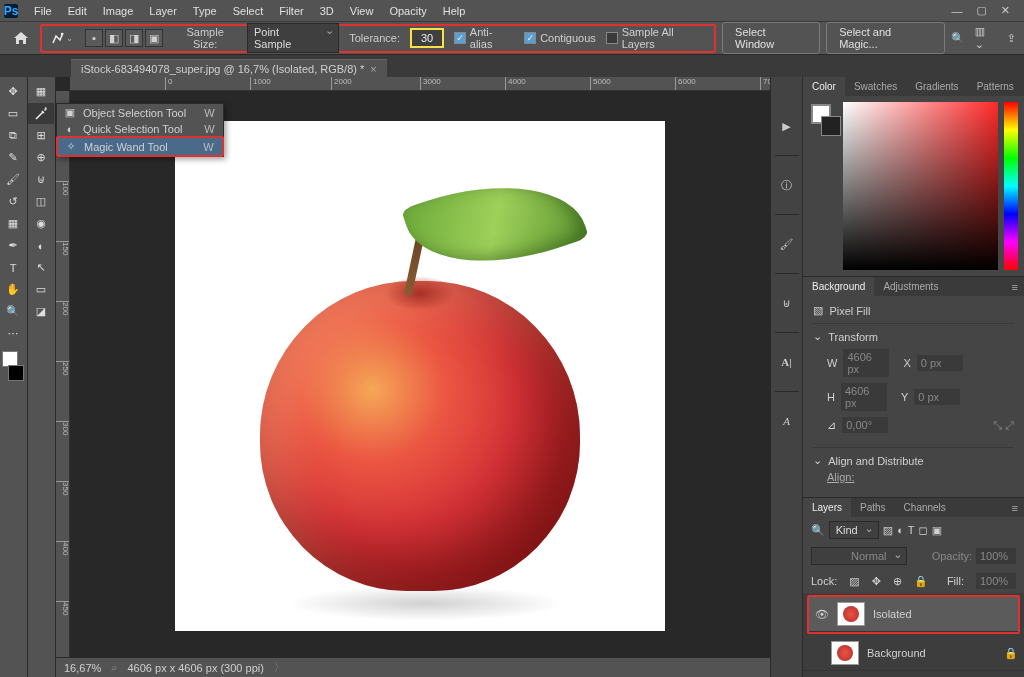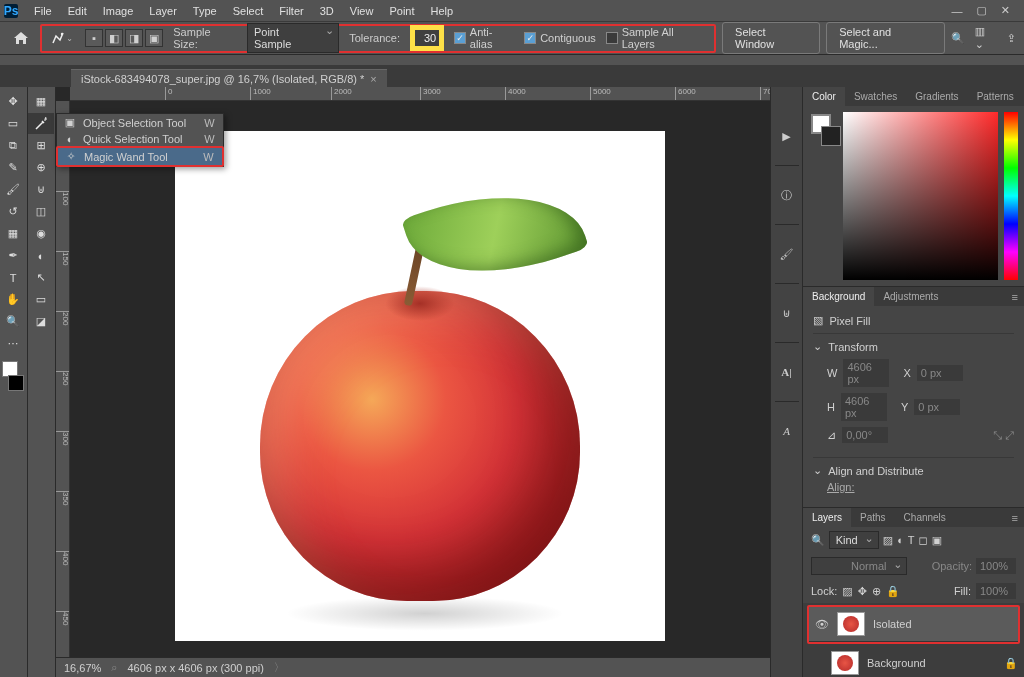--- a/index.html
+++ b/index.html
@@ -12,32 +12,32 @@
   .wincontrols { margin-left: auto; display: flex; gap: 14px; align-items:center; padding-right:10px;}
   .wincontrols span { color:#ccc; cursor:default;}
   
   
   .options-bar { height: 33px; background: #535353; display: flex; align-items: center; padding: 0 8px; gap: 6px; border-bottom: 1px solid #2a2a2a; }
   .home-icon { width:26px; height:22px; display:flex;align-items:center;justify-content:center;}
   .opt-highlight { border: 2px solid #e03030; border-radius:2px; display: flex; align-items: center; padding: 1px 6px; height:29px; gap:10px;}
   .tool-chip { width:28px;height:22px;display:flex;align-items:center;justify-content:center;}
   .sel-mode { display:flex; gap:2px;}
   .sel-mode div{width:18px;height:18px;border:1px solid #333;background:#5a5a5a;display:flex;align-items:center;justify-content:center;}
-  .opt-label{color:#ccc;}
+  .opt-label{color:#ccc;text-align:center;}
   .dropdown{background:#3f3f3f;border:1px solid #2a2a2a;padding:2px 20px 2px 6px;min-width:80px;position:relative;color:#ddd}
   .dropdown::after{content:"⌄";position:absolute;right:4px;top:0;color:#aaa;}
-  .num-input{background:#3f3f3f;border:5px solid #fde047;padding:2px 9px;width:34px;color:#eee;}
+  .num-input{background:#3f3f3f;border:2px solid #fde047;padding:2px 9px;width:34px;color:#eee;}
   .checkbox{display:flex;align-items:center;gap:4px;}
   .checkbox .box{width:12px;height:12px;background:#3a3a3a;border:1px solid #888;display:flex;align-items:center;justify-content:center;font-size:9px;color:#eee;}
   .chk .box{background:#5a9fd4;}
   .btn-pill{border:1px solid #7a7a7a;border-radius:3px;padding:3px 12px;color:#e0e0e0;}
   .right-icons{margin-left:auto;display:flex;gap:10px;align-items:center;}
 
   
-  .doc-tab-row{height:22px;background:#3a3a3a;display:flex;align-items:flex-end;padding-left:71px;margin-top:10px;}
+  .doc-tab-row{height:22px;background:#3a3a3a;display:flex;align-items:flex-end;padding-left:71px;}
   .doc-tab{background:#535353;border-top:1px solid #666;padding:3px 10px 2px 10px;color:#e8e8e8;font-size:10px;}
   .doc-tab span.close{margin-left:6px;color:#aaa;}
 
   
   .main-row{flex:1;display:flex;min-height:0;}
   
   
   .toolbox{width:28px;background:#535353;display:flex;flex-direction:column;padding-top:4px;gap:1px;border-right:1px solid #2a2a2a;}
   .toolbox2{width:28px;background:#535353;display:flex;flex-direction:column;padding-top:4px;gap:1px;border-right:1px solid #2a2a2a;}
   .tool{width:26px;height:21px;display:flex;align-items:center;justify-content:center;color:#ddd;position:relative;}
@@ -92,21 +92,21 @@
   .color-field::after{content:"";position:absolute;inset:0;background:linear-gradient(to bottom,transparent 0%,#000 100%);}
   .hue-strip{width:14px;background:linear-gradient(#ff0000,#ffff00,#00ff00,#00ffff,#0000ff,#ff00ff,#ff0000);}
   
   
   .prop-body{padding:8px 10px;font-size:10px;color:#ccc;}
   .prop-row{display:flex;align-items:center;gap:6px;margin-bottom:6px;}
   .prop-input{background:#3a3a3a;border:none;padding:2px 4px;width:46px;color:#888;}
   .collapsible{padding:6px 0;border-top:1px solid #383838;margin-top:2px;}
   .collapsible .chead{display:flex;align-items:center;gap:6px;color:#ddd;}
   .layers-controls{padding:4px 8px;display:flex;align-items:center;gap:4px;flex-wrap:wrap;}
-  .layers-controls2{padding:4px 8px;display:flex;align-items:center;gap:5px;color:#888;}
+  .layers-controls2{padding:4px 8px;display:flex;align-items:center;gap:12px;color:#888;}
   .layers-list{flex:1;background:#3d3d3d;min-height:90px;}
   .layer-row{display:flex;align-items:center;padding:5px 6px;gap:8px;border-bottom:1px solid #353535;}
   .layer-row.active{background:#5b5b5b;}
   .layer-row .eye{width:14px;text-align:center;}
   .layer-thumb{width:28px;height:24px;background:#fff;border:1px solid #999;display:flex;align-items:center;justify-content:center;}
   .layer-thumb .mini-apple{width:16px;height:16px;background:radial-gradient(#e85545,#b42a2a);border-radius:50%;}
   .layer-hi{border:2px solid #e03030;margin:2px 4px;border-radius:2px;}
   
   svg{display:block;}
 </style>
@@ -117,21 +117,21 @@
   <div class="ps-logo">Ps</div>
   <div class="menu-item">File</div>
   <div class="menu-item">Edit</div>
   <div class="menu-item">Image</div>
   <div class="menu-item">Layer</div>
   <div class="menu-item">Type</div>
   <div class="menu-item">Select</div>
   <div class="menu-item">Filter</div>
   <div class="menu-item">3D</div>
   <div class="menu-item">View</div>
-  <div class="menu-item">Point</div>
+  <div class="menu-item">Opacity</div>
   <div class="menu-item">Help</div>
   <div class="wincontrols">
     <span>—</span>
     <span>▢</span>
     <span>✕</span>
   </div>
 </div>
 
 <div class="options-bar">
   <div class="home-icon">

